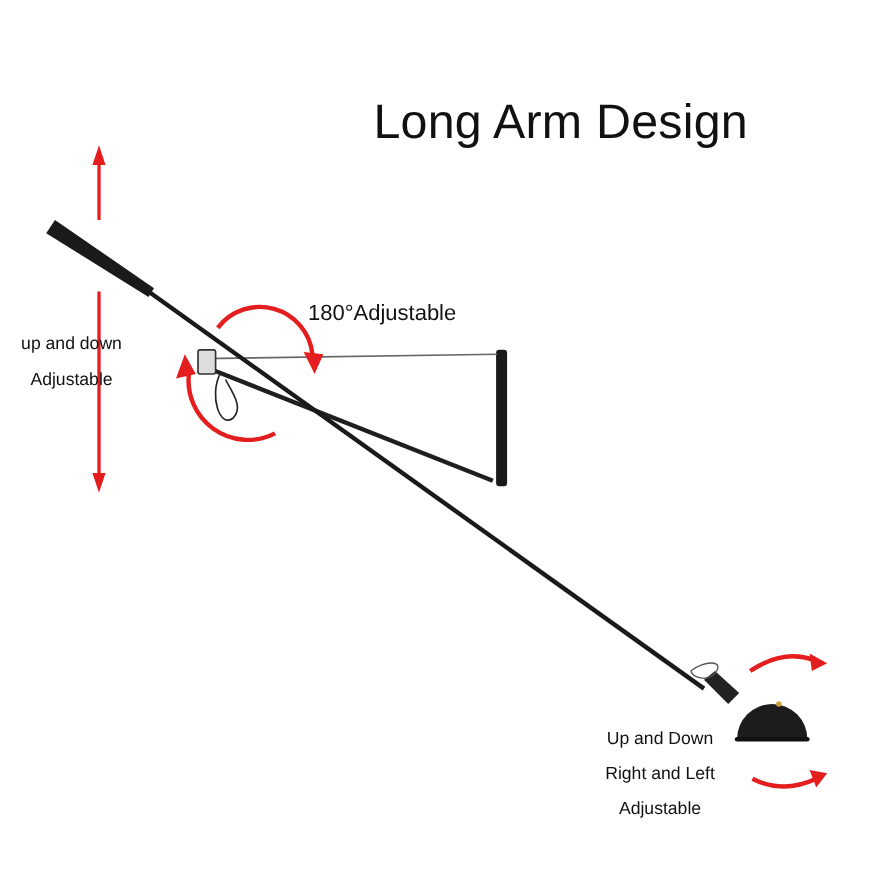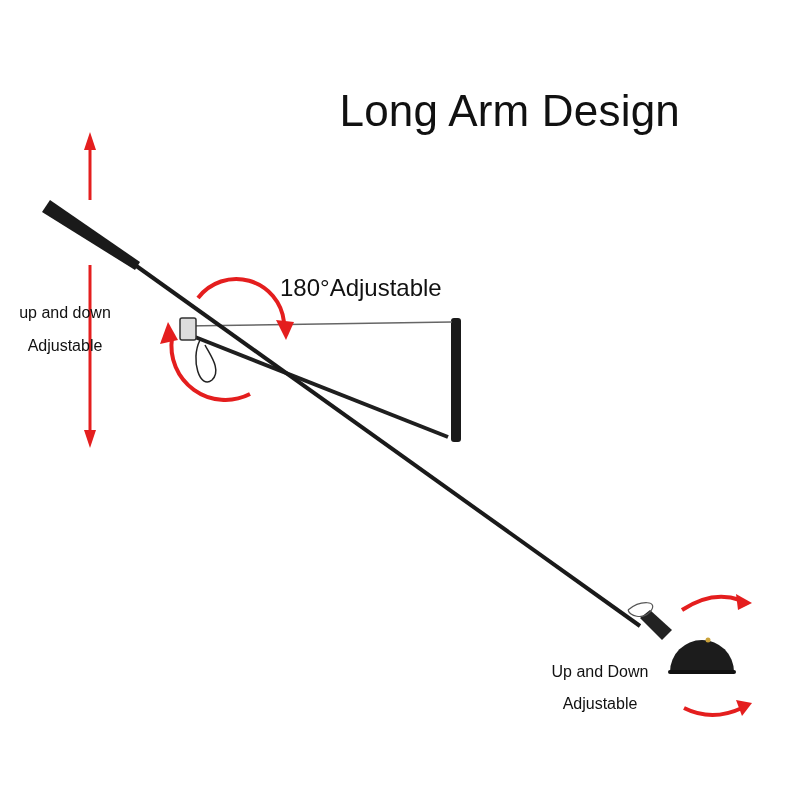--- a/index.html
+++ b/index.html
@@ -1,19 +1,19 @@
 <!DOCTYPE html>
 <html><head>
   <meta charset="utf-8">
   <style>
     html, body { margin: 0; padding: 0; background: #ffffff; }
     body { width: 800px; height: 800px; position: relative; overflow: hidden; font-family: "Liberation Sans", sans-serif; }
     .title { position: absolute; top: 86px; left: 0; width: 636px; text-align: right; font-size: 44px; color: #111; letter-spacing: 0.2px; margin-left: 44px; }
     .label { position: absolute; color: #111; font-size: 16px; text-align: center; }
-    .label-180 { top: 274px; left: 280px; font-size: 24px; }
+    .label-180 { top: 274px; left: 280px; font-size: 20px; }
     .label-260 { top: 296px; left: 10px; width: 110px; line-height: 33px; }
     .label-head { top: 656px; left: 530px; width: 140px; line-height: 32px; }
     svg.scene { position: absolute; left: 0; top: 0; }
   </style>
 </head>
 <body>
 
 <div class="title">Long Arm Design</div>
 
 <svg class="scene" width="800" height="800" viewBox="0 0 800 800">
@@ -62,14 +62,15 @@
 
 <div class="label label-180">180°Adjustable</div>
 
 <div class="label label-260">
   <div>up and down</div>
   <div>Adjustable</div>
 </div>
 
 <div class="label label-head">
   <div>Up and Down</div>
+  <div>Right and Left</div>
   <div>Adjustable</div>
 </div>
 
 </body></html>

